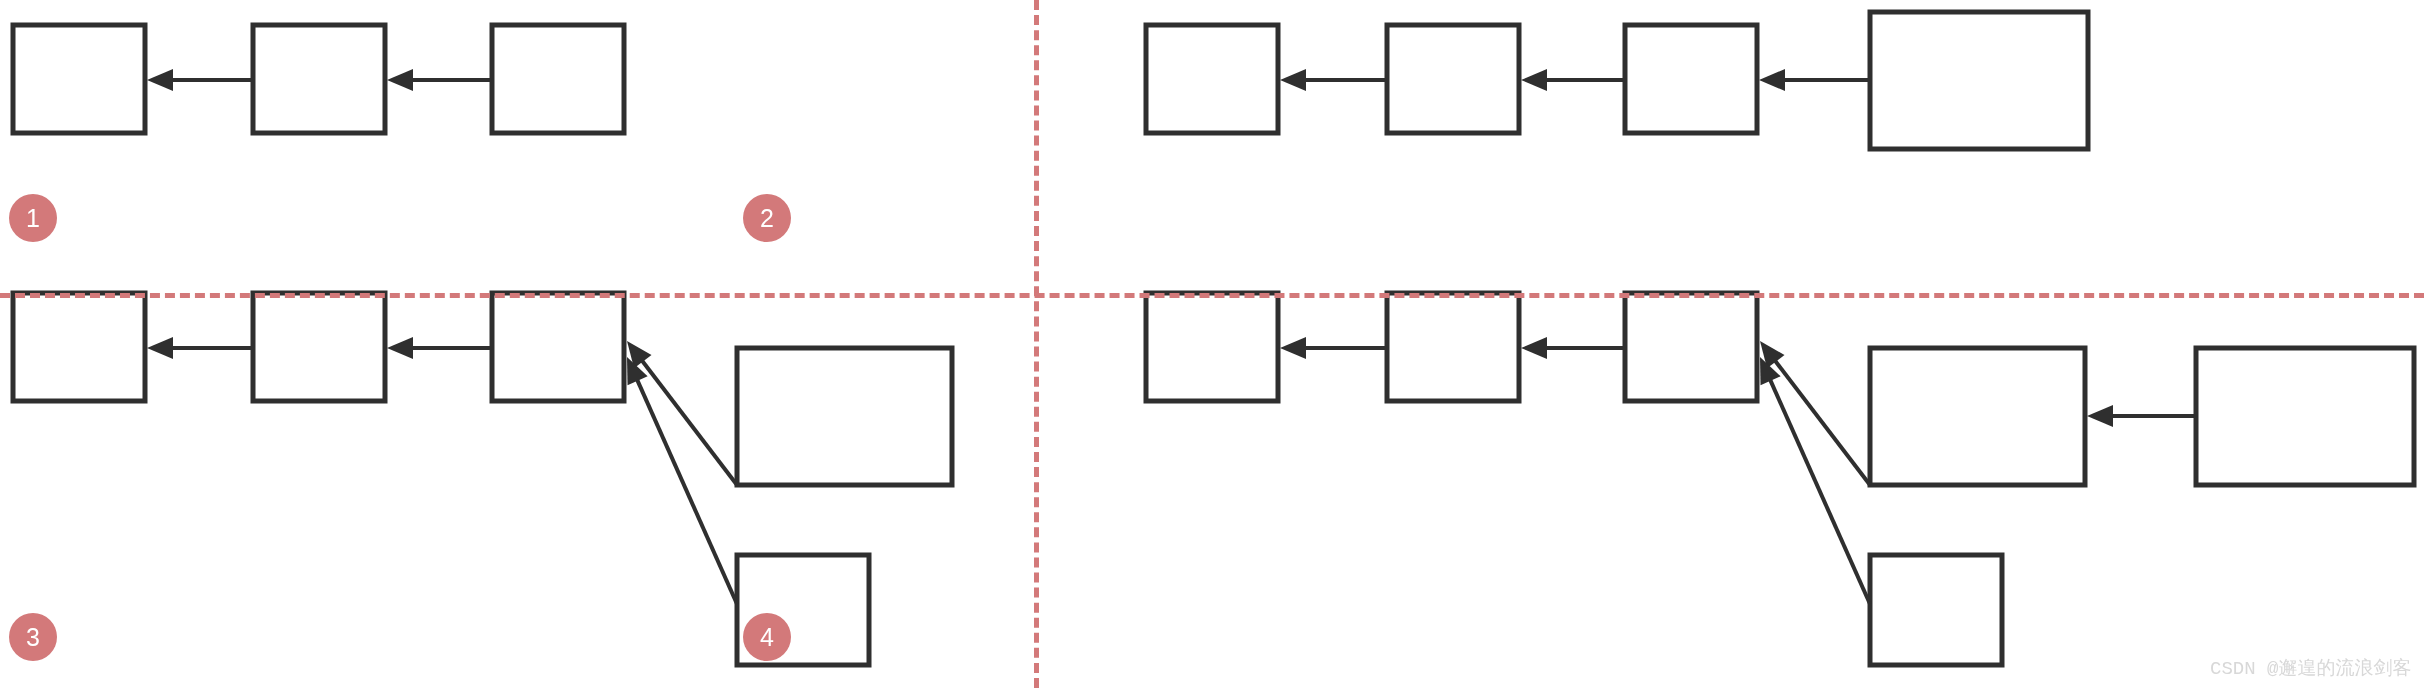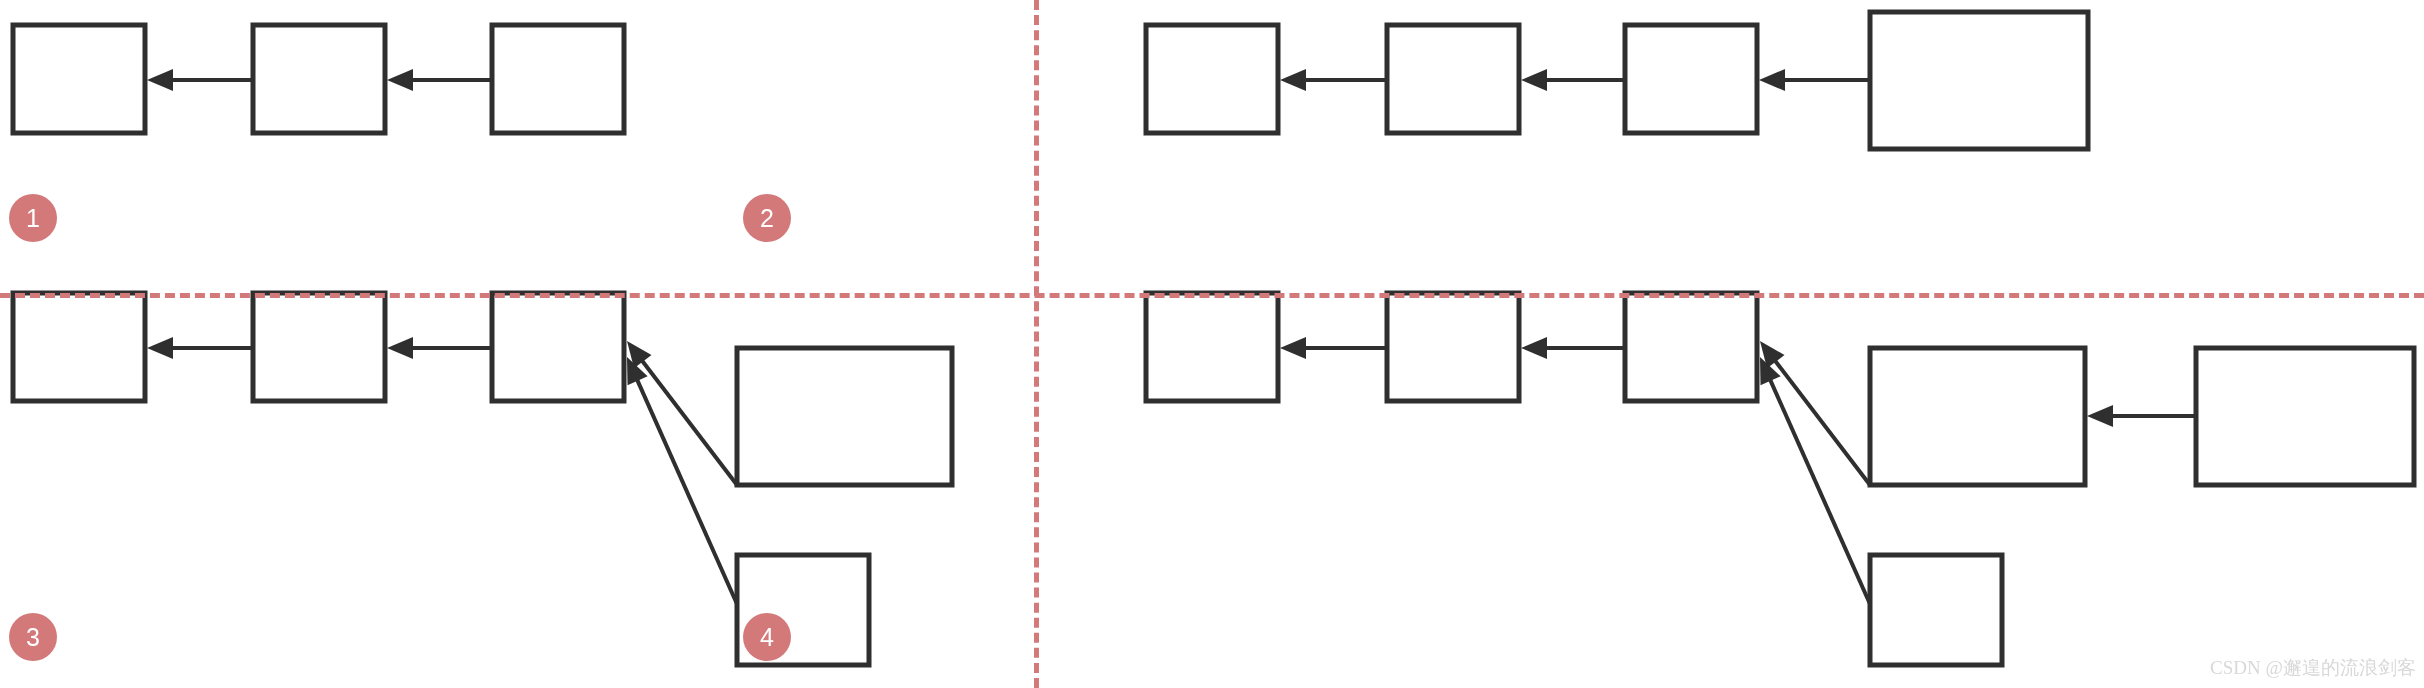--- a/index.html
+++ b/index.html
@@ -54,21 +54,21 @@
     font-size: 25px;
     font-family: "Liberation Sans", sans-serif;
     font-weight: 400;
     line-height: 1;
     user-select: none;
   }
   .watermark {
     position: absolute;
     color: #D8D8D8;
     font-size: 19px;
-    font-family: Liberation Serif, serif;
+    font-family: Liberation Mono, monospace;
     white-space: nowrap;
     user-select: none;
   }
   .node-rect {
     fill: #ffffff;
     stroke: #2F2F2F;
     stroke-width: 5;
   }
   .edge-line {
     stroke: #2F2F2F;

